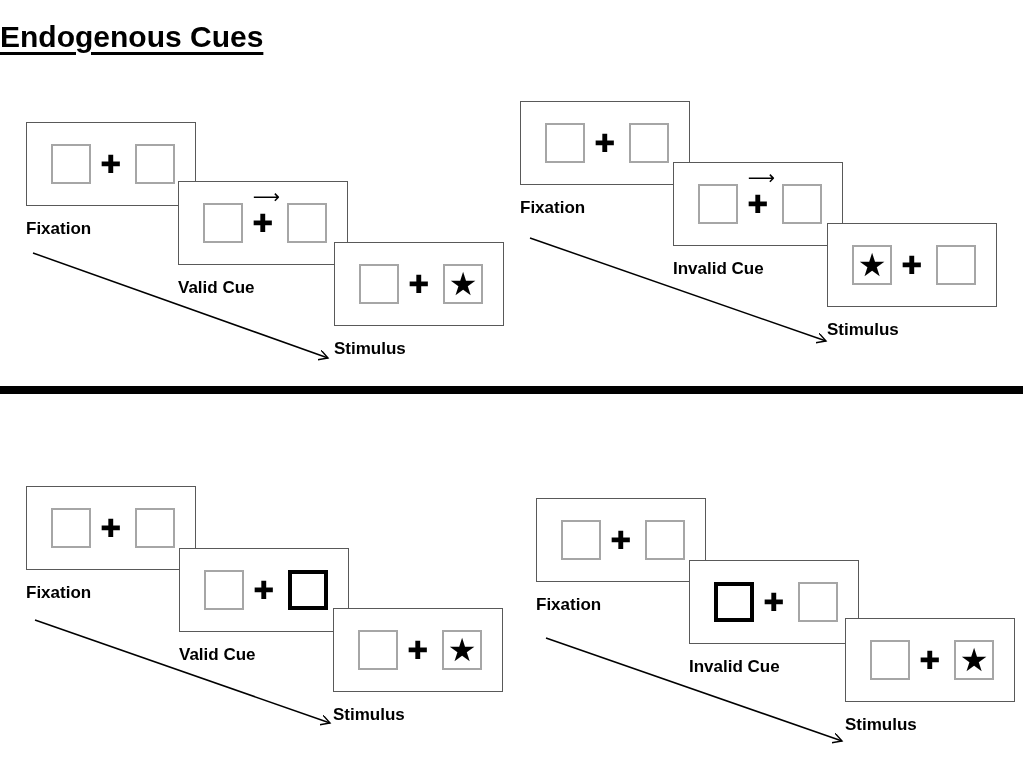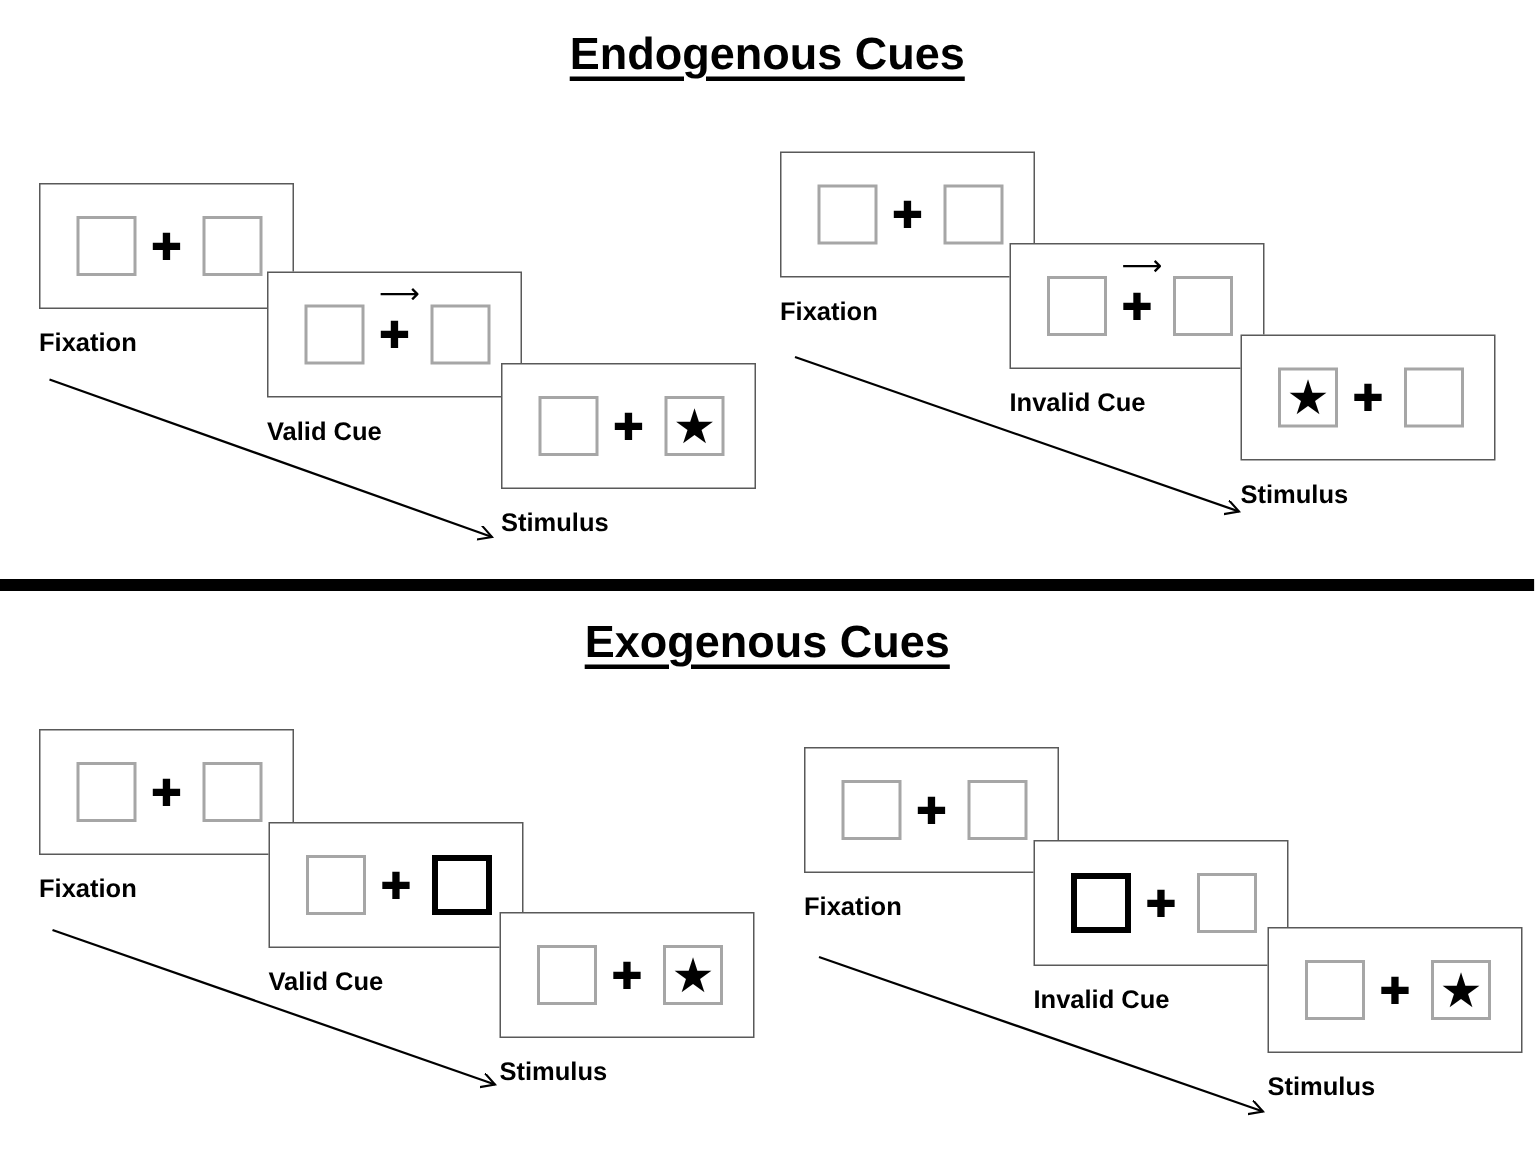--- a/index.html
+++ b/index.html
@@ -6,21 +6,21 @@
   #stage{
     position:relative;
     width:1023px;height:767px;
     background:#ffffff;
     font-family:"Liberation Sans","DejaVu Sans",sans-serif;
     color:#000;
     overflow:hidden;
   }
   .section-title{
     position:absolute;left:0;right:0;margin:0;
-    text-align:center;
+    text-align:left;
     font-size:30px;font-weight:bold;
     text-decoration:underline;
     text-decoration-thickness:3px;
     text-underline-offset:5px;
     color:#000;
   }
   #title-endogenous{top:20px;}
   #title-exogenous{top:412px;}
   .divider{
     position:absolute;left:0;right:0;top:386px;height:8px;
@@ -162,21 +162,20 @@
         </span>
       <span class="box box-right" data-variant="plain">
           <span class="sym"></span>
         </span>
     </div>
     <div class="panel-label">Stimulus</div>
   </div>
 
   <div class="divider"></div>
 
-  <h1 class="section-title" id="title-exogenous">Exogenous Cues</h1>
 
   <div class="panel" style="left:26px;top:486px;">
     <div class="card">
       <span class="plus">✚</span>
       <span class="box box-left" data-variant="plain">
           <span class="sym"></span>
         </span>
       <span class="box box-right" data-variant="plain">
           <span class="sym"></span>
         </span>

